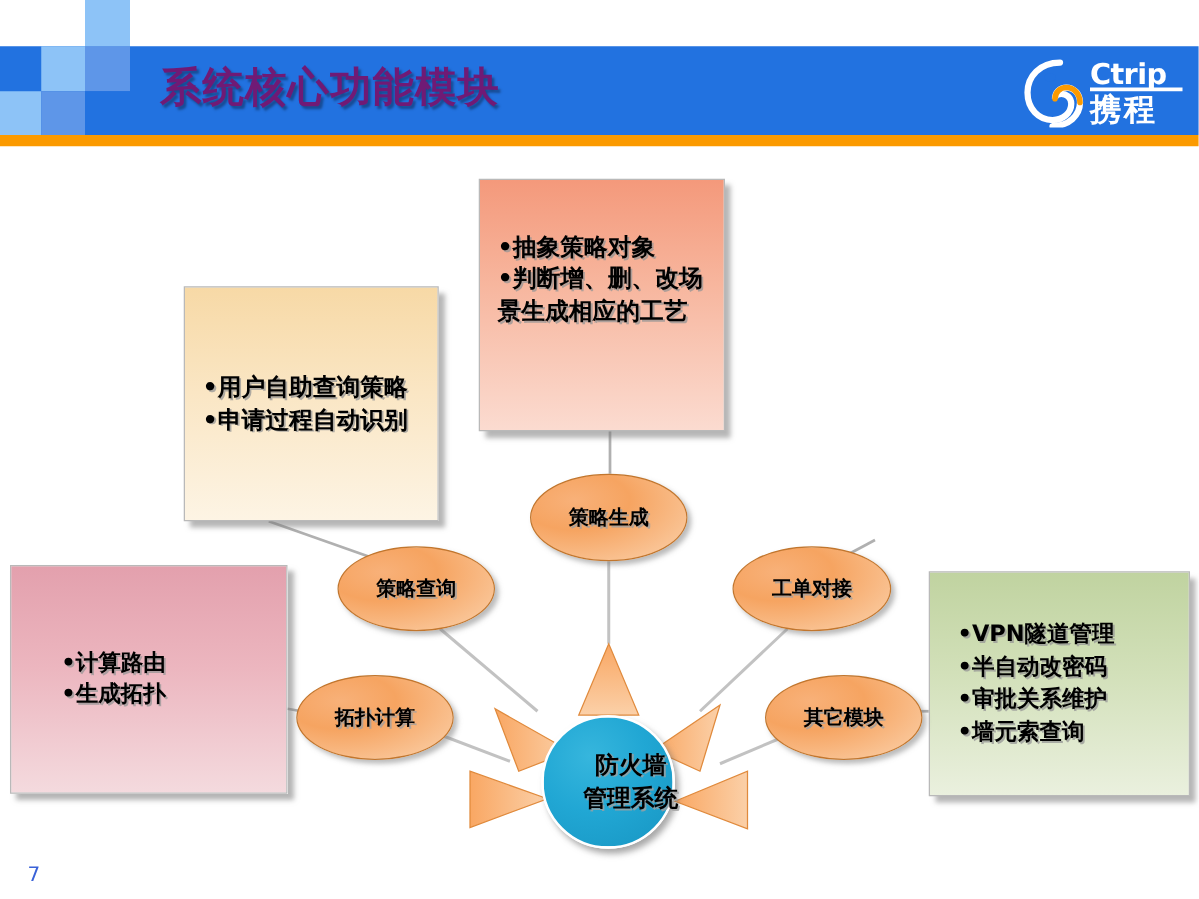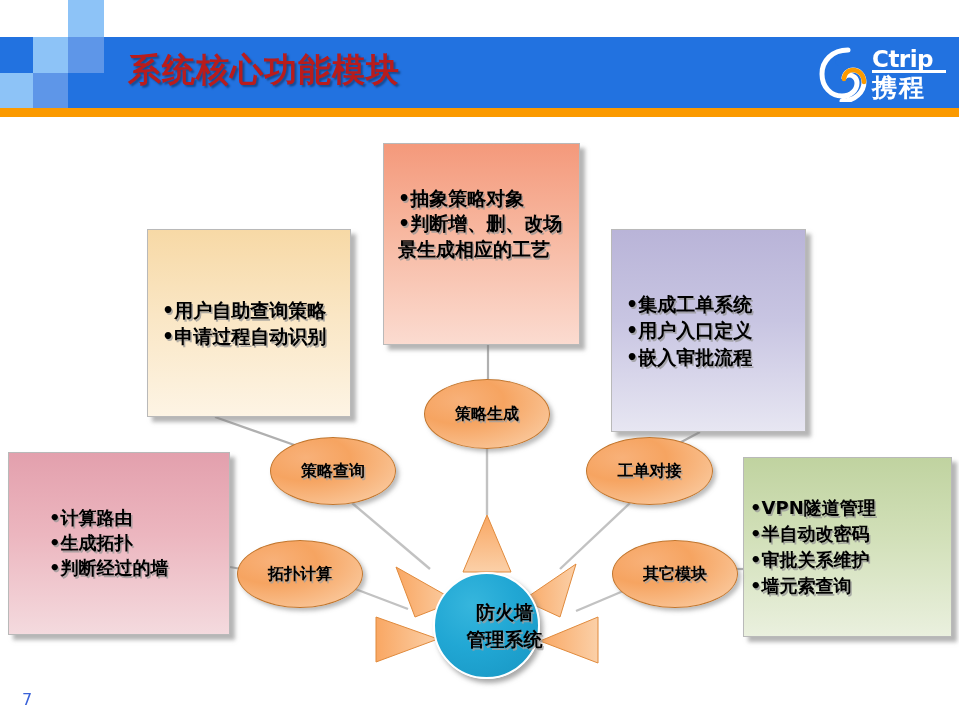--- a/index.html
+++ b/index.html
@@ -34,21 +34,21 @@
   #deco-sq-midmid  { left: 68px;  top: 37px;  width: 36px; height: 36px; background: #5e96e8; }
   #deco-sq-lowleft { left: 0px;   top: 73px;  width: 33px; height: 35px; background: #8dc3f7; }
   #deco-sq-lowmid  { left: 33px;  top: 73px;  width: 35px; height: 35px; background: #5e96e8; }
   #deco-sq-lowmid2 { left: 68px;  top: 73px;  width: 36px; height: 35px; background: #2272e0; }
 
   #slide-title {
     position: absolute;
     left: 128px; top: 48px;
     font-size: 33px;
     font-weight: bold;
-    color: #b91c1c;
+    color: #701a75;
     letter-spacing: 1px;
     text-shadow: 2px 2px 2px rgba(0,0,0,0.35);
     white-space: nowrap;
   }
 
   
   #brand-logo {
     position: absolute;
     left: 818px; top: 44px;
     width: 132px; height: 58px;
@@ -109,21 +109,21 @@
   #box-route-calc {
     left: 8px; top: 335px; width: 222px; height: 183px;
     background: linear-gradient(to bottom, #e3a0ad 0%, #ecb6bf 45%, #f4dade 100%);
     padding-left: 40px;
   }
   #box-route-calc .bullet-line { font-size: 18px; }
 
   #box-other-features {
     left: 743px; top: 340px; width: 209px; height: 180px;
     background: linear-gradient(to bottom, #c0d3a0 0%, #d2e0b9 45%, #eaf0de 100%);
-    padding-left: 6px;
+    padding-left: 22px;
   }
   #box-other-features .bullet-line { font-size: 18px; line-height: 1.45; }
 
   
   .node-ellipse {
     position: absolute;
     box-sizing: border-box;
     border-radius: 50%;
     border: 1.5px solid #c1762e;
     background: radial-gradient(ellipse at 28% 30%, #f8b179 0%, #f6a461 35%, #fbd3ae 100%);
@@ -271,30 +271,24 @@
     <div class="bullet-line">•抽象策略对象</div>
     <div class="bullet-line">•判断增、删、改场
 景生成相应的工艺</div>
   </div>
 
   <div class="info-box" id="box-user-self-service">
     <div class="bullet-line">•用户自助查询策略</div>
     <div class="bullet-line">•申请过程自动识别</div>
   </div>
 
-  <div class="info-box" id="box-ticket-system">
-    <div class="bullet-line">•集成工单系统</div>
-    <div class="bullet-line">•用户入口定义</div>
-    <div class="bullet-line">•嵌入审批流程</div>
-  </div>
 
   <div class="info-box" id="box-route-calc">
     <div class="bullet-line">•计算路由</div>
     <div class="bullet-line">•生成拓扑</div>
-    <div class="bullet-line">•判断经过的墙</div>
   </div>
 
   <div class="info-box" id="box-other-features">
     <div class="bullet-line">•VPN隧道管理</div>
     <div class="bullet-line">•半自动改密码</div>
     <div class="bullet-line">•审批关系维护</div>
     <div class="bullet-line">•墙元索查询</div>
   </div>
 
   <div class="node-ellipse" id="node-policy-generate">

